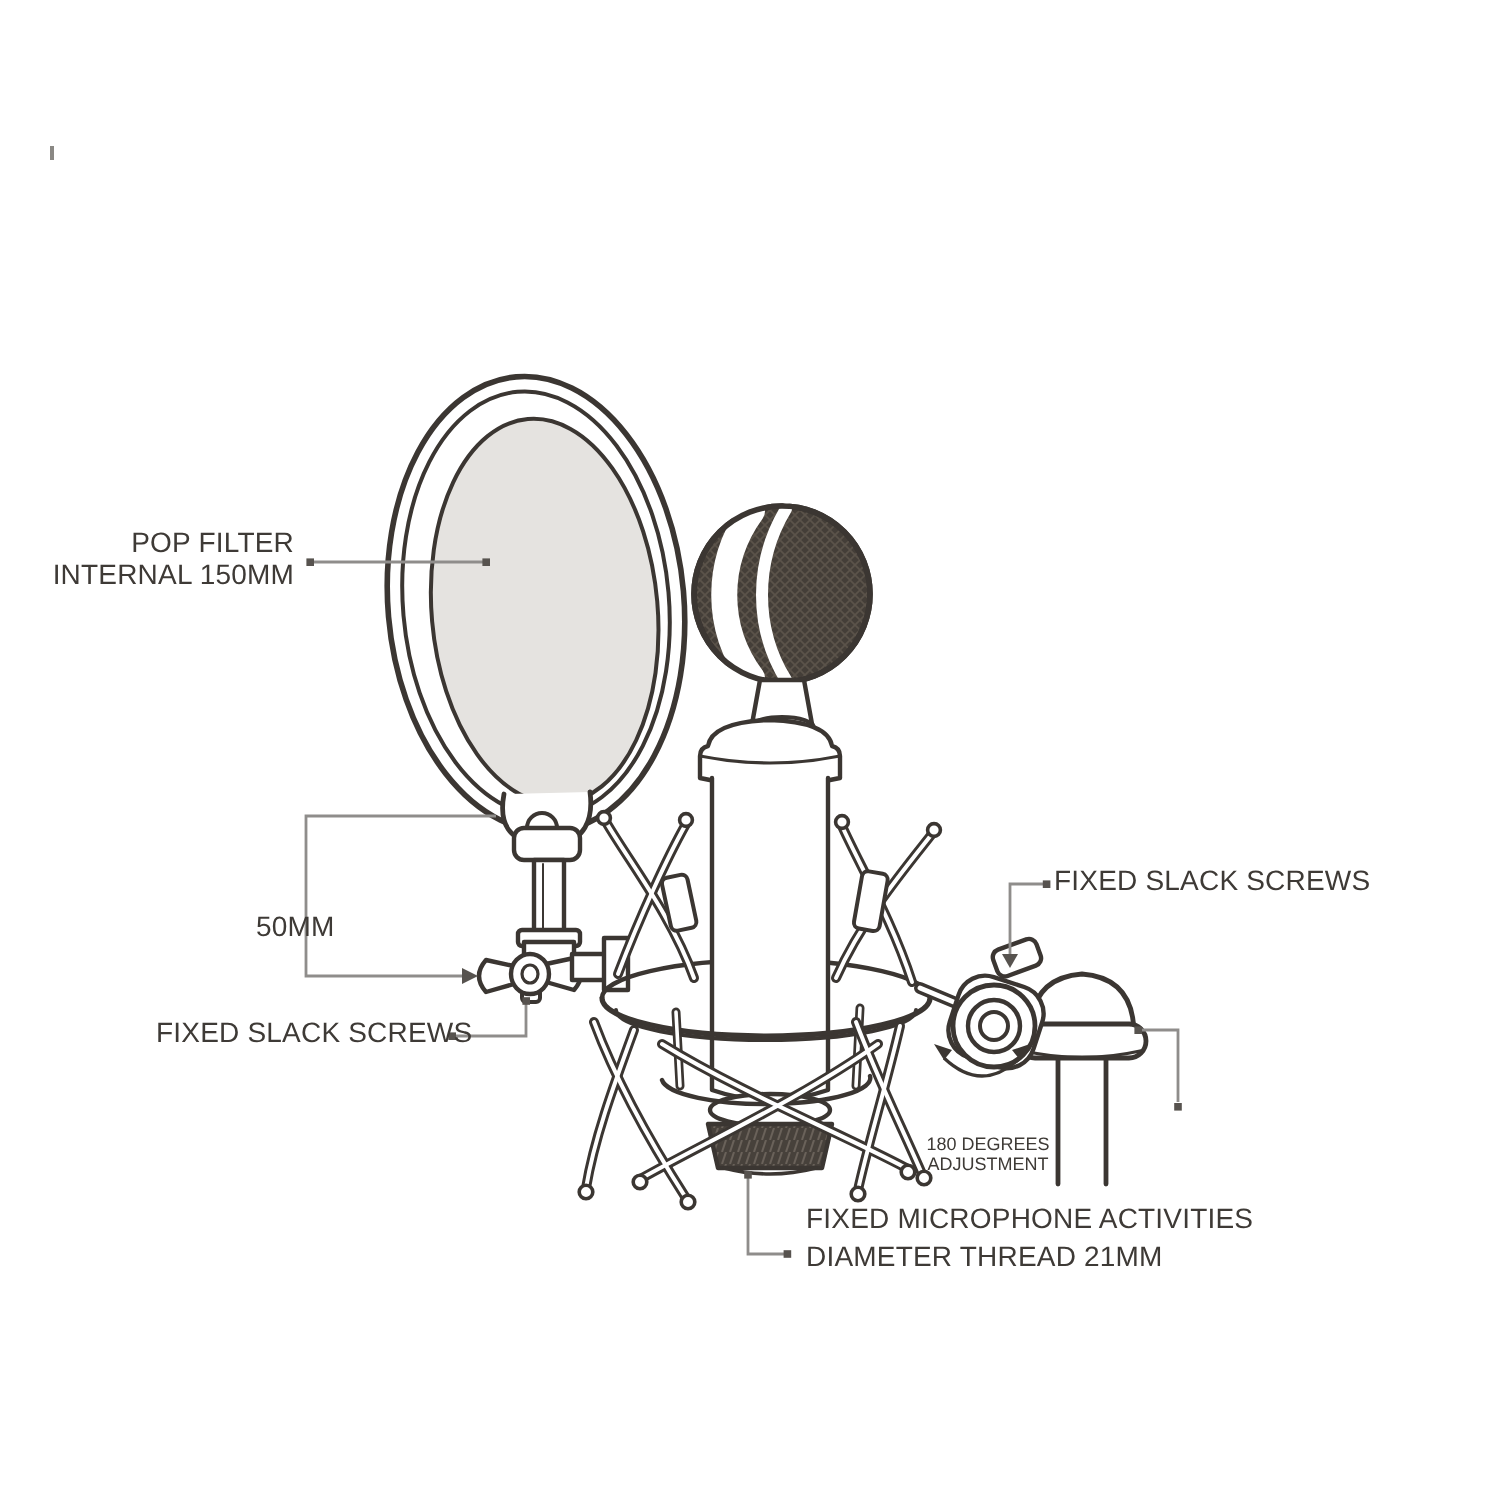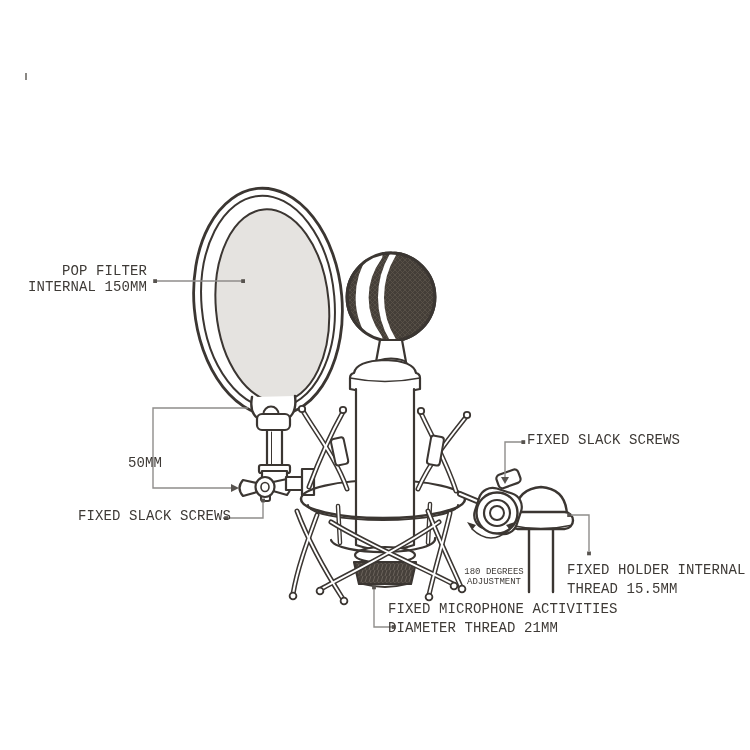--- a/index.html
+++ b/index.html
@@ -1,20 +1,20 @@
 <!DOCTYPE html>
 <html><head>
 <meta charset="utf-8">
 <style>
   html,body{margin:0;padding:0;background:#ffffff;}
   .stage{position:relative;width:750px;height:750px;background:#ffffff;overflow:hidden;
          font-family:"Liberation Sans",sans-serif;}
   svg{position:absolute;left:0;top:0;}
   .lbl{position:absolute;color:#3e3a36;font-size:14px;line-height:15.5px;white-space:nowrap;
-       letter-spacing:0.1px;font-family:Liberation Mono, monospace;}
+       letter-spacing:0.1px;}
   .lbl.right{text-align:right;}
   .lbl.center{text-align:center;}
   .lbl.small{font-size:9px;line-height:10px;letter-spacing:0;}
   .lbl.wide{line-height:18.6px;}
 </style>
 </head>
 <body>
 
 <div class="stage">
 
@@ -204,23 +204,19 @@
 
   <div class="lbl" style="left:78px;top:509px;">FIXED SLACK SCREWS</div>
 
   <div class="lbl" style="left:527px;top:433px;">FIXED SLACK SCREWS</div>
 
   <div class="lbl small center" style="left:452px;top:567px;width:84px;">
     <div>180 DEGREES</div>
     <div>ADJUSTMENT</div>
   </div>
 
-  <div class="lbl wide" style="left:567px;top:561px;">
-    <div>FIXED HOLDER INTERNAL</div>
-    <div>THREAD 15.5MM</div>
-  </div>
-
-  <div class="lbl wide" style="left:388px;top:600px;">
+
+  <div class="lbl wide" style="left:403px;top:600px;">
     <div>FIXED MICROPHONE ACTIVITIES</div>
     <div>DIAMETER THREAD 21MM</div>
   </div>
 
 </div>
 
 </body></html>

